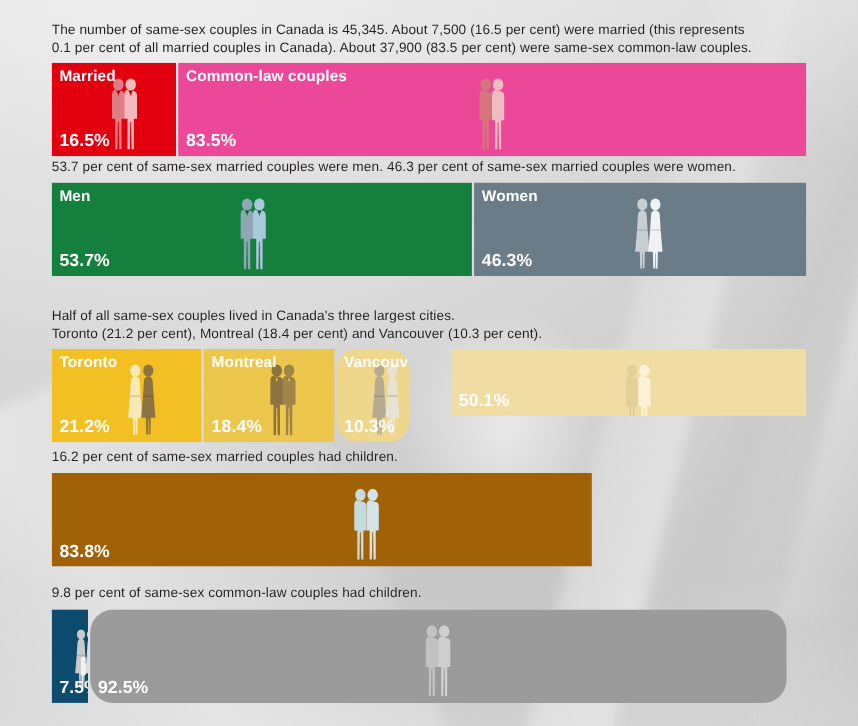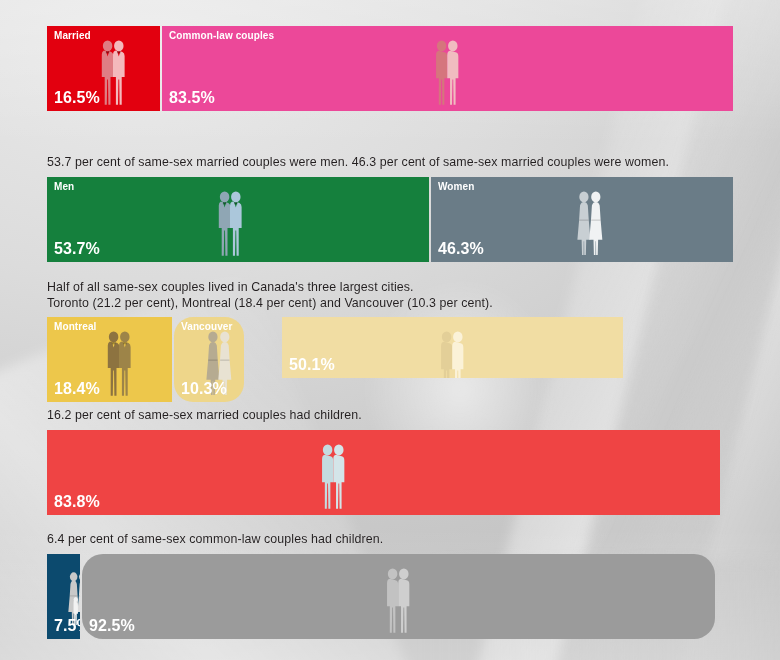--- a/index.html
+++ b/index.html
@@ -37,34 +37,34 @@
   #content{position:absolute;inset:0;z-index:2;}
   .section{position:absolute;left:47px;width:686px;}
   .caption{
     color:#231f20;font-size:12.4px;line-height:15.6px;
     letter-spacing:.1px;font-weight:400;white-space:pre-line;
     text-shadow:0 0 1px rgba(255,255,255,.5);
   }
   .bar{position:relative;display:flex;width:686px;overflow:hidden;}
   .seg{position:relative;overflow:hidden;box-sizing:border-box;height:100%;}
   .seg .seglabel{
-    position:absolute;left:7px;top:4px;color:#fff;font-size:10px;
+    position:absolute;left:7px;top:4px;color:#fff;font-size:14px;
     font-weight:700;letter-spacing:.1px;white-space:nowrap;z-index:4;
   }
   .seg .segpct{
     position:absolute;left:7px;bottom:4px;color:#fff;font-size:16px;
     font-weight:700;letter-spacing:.1px;white-space:nowrap;z-index:4;
   }
   .figwrap{position:absolute;z-index:2;pointer-events:none;}
   .figwrap svg{display:block;}
 
   
   #sec1{top:20px;}
   #sec1 .bar{height:85px;margin-top:6px;}
-  #sec2{top:155px;}
+  #sec2{top:144px;}
   #sec2 .bar{height:85px;margin-top:6px;}
   #sec3{top:280px;}
   #sec3 .bar{height:85px;margin-top:6px;}
   #sec4{top:408px;}
   #sec4 .bar{height:85px;margin-top:6px;}
   #sec5{top:532px;}
   #sec5 .bar{height:85px;margin-top:6px;}
 </style>
 </head>
 <body>
@@ -74,20 +74,22 @@
   <div class="streak s1"></div>
   <div class="streak s2"></div>
   <div class="streak s3"></div>
   <div class="streak s4"></div>
   <div class="streak s5"></div>
   <div class="vign"></div>
 </div>
 
 <div id="content">
   <div class="section" id="sec1">
+    <div class="caption">The number of same-sex couples in Canada is 45,345. About 7,500 (16.5 per cent) were married (this represents
+0.1 per cent of all married couples in Canada). About 37,900 (83.5 per cent) were same-sex common-law couples.</div>
     <div class="bar">
         <div class="seg" style="width: 113px; height: 85px; background: rgb(226, 0, 15); margin-right: 2px;">
           <span class="seglabel">Married</span>
           <span class="segpct">16.5%</span>
           <div class="figwrap" style="left: 54px; top: 14px;">
             <svg width="24.42" height="66" viewBox="0 0 24.42 66">
    <g transform="translate(0,0)" fill="#df7d84">
      <ellipse cx="6.6000000000000005" cy="5.94" rx="4.752000000000001" ry="5.5440000000000005"></ellipse>
      <path d="M0.792,14.520000000000001
               q0,-3 2.112,-4
@@ -274,20 +276,66 @@
    </g>
             </svg>
           </div>
         </div>
       </div>
   </div>
   <div class="section" id="sec3">
     <div class="caption">Half of all same-sex couples lived in Canada's three largest cities.
 Toronto (21.2 per cent), Montreal (18.4 per cent) and Vancouver (10.3 per cent).</div>
     <div class="bar">
+        <div class="seg" style="width: 144px; height: 85px; background: rgb(242, 192, 34); margin-right: 2px;">
+          <span class="seglabel">Toronto</span>
+          <span class="segpct">21.2%</span>
+          <div class="figwrap" style="left: 69px; top: 14px;">
+            <svg width="25.740000000000002" height="66" viewBox="0 0 25.740000000000002 66">
+   <g transform="translate(0,0)" fill="#f8e9b8">
+     <ellipse cx="6.930000000000001" cy="5.94" rx="4.62" ry="5.5440000000000005"></ellipse>
+     <path d="M3.036,14.520000000000001
+              q1.056,-3.4 3.8940000000000006,-3.4
+              q2.838,0 3.8940000000000006,3.4
+              L11.748000000000001,29.040000000000003
+              L13.464,48.84
+              L9.24,48.84
+              L8.844000000000001,64.02
+              L7.260000000000001,64.02
+              L7.128000000000001,50.160000000000004
+              L6.732,50.160000000000004
+              L6.6000000000000005,64.02
+              L5.016,64.02
+              L4.62,48.84
+              L0.396,48.84
+              L2.112,29.040000000000003 Z"></path>
+     <rect x="2.244" y="28.380000000000003" width="9.372" height="1.584" fill="rgba(0,0,0,.12)"></rect>
+   </g>
+   <g transform="translate(11.88,0)" fill="#8d7340">
+     <ellipse cx="6.930000000000001" cy="5.94" rx="4.62" ry="5.5440000000000005"></ellipse>
+     <path d="M3.036,14.520000000000001
+              q1.056,-3.4 3.8940000000000006,-3.4
+              q2.838,0 3.8940000000000006,3.4
+              L11.748000000000001,29.040000000000003
+              L13.464,48.84
+              L9.24,48.84
+              L8.844000000000001,64.02
+              L7.260000000000001,64.02
+              L7.128000000000001,50.160000000000004
+              L6.732,50.160000000000004
+              L6.6000000000000005,64.02
+              L5.016,64.02
+              L4.62,48.84
+              L0.396,48.84
+              L2.112,29.040000000000003 Z"></path>
+     <rect x="2.244" y="28.380000000000003" width="9.372" height="1.584" fill="rgba(0,0,0,.12)"></rect>
+   </g>
+            </svg>
+          </div>
+        </div>
         <div class="seg" style="width: 125px; height: 85px; background: rgb(237, 199, 75); margin-right: 2px;">
           <span class="seglabel">Montreal</span>
           <span class="segpct">18.4%</span>
           <div class="figwrap" style="left: 60px; top: 14px;">
             <svg width="24.42" height="66" viewBox="0 0 24.42 66">
    <g transform="translate(0,0)" fill="#8d7340">
      <ellipse cx="6.6000000000000005" cy="5.94" rx="4.752000000000001" ry="5.5440000000000005"></ellipse>
      <path d="M0.792,14.520000000000001
               q0,-3 2.112,-4
               L5.016,11.352
@@ -416,21 +464,21 @@
               L1.056,38.28 Z"></path>
    </g>
             </svg>
           </div>
         </div>
       </div>
   </div>
   <div class="section" id="sec4">
     <div class="caption">16.2 per cent of same-sex married couples had children.</div>
     <div class="bar">
-        <div class="seg" style="width: 673px; height: 85px; background: #ef4444;">
+        <div class="seg" style="width: 491px; height: 85px; background: #a16207;">
           <span class="segpct">83.8%</span>
           <div class="figwrap" style="left: 274px; top: 14px;">
             <svg width="24.42" height="66" viewBox="0 0 24.42 66">
    <g transform="translate(0,0)" fill="#c4dbe0">
      <ellipse cx="6.6000000000000005" cy="5.94" rx="4.752000000000001" ry="5.5440000000000005"></ellipse>
      <path d="M1.056,15.180000000000001
               q0,-4 2.64,-4.4
               L9.504000000000001,12.276000000000002
               q2.64,.4 2.64,4.4
               L12.144,38.28
@@ -460,21 +508,21 @@
               L3.828,64.68
               L3.828,38.28
               L1.056,38.28 Z"></path>
    </g>
             </svg>
           </div>
         </div>
       </div>
   </div>
   <div class="section" id="sec5">
-    <div class="caption">6.4 per cent of same-sex common-law couples had children.</div>
+    <div class="caption">9.8 per cent of same-sex common-law couples had children.</div>
     <div class="bar">
         <div class="seg" style="width: 33px; height: 85px; background: #0c4a6e; margin-right: 2px;">
           <span class="segpct">7.5%</span>
           <div class="figwrap" style="left: 21px; top: 18px;">
             <svg width="21.060000000000002" height="54" viewBox="0 0 21.060000000000002 54">
    <g transform="translate(0,0)" fill="#c9c9c9">
      <ellipse cx="5.67" cy="4.86" rx="3.7800000000000002" ry="4.5360000000000005"></ellipse>
      <path d="M2.484,11.88
               q0.8640000000000001,-3.4 3.1860000000000004,-3.4
               q2.322,0 3.1860000000000004,3.4

